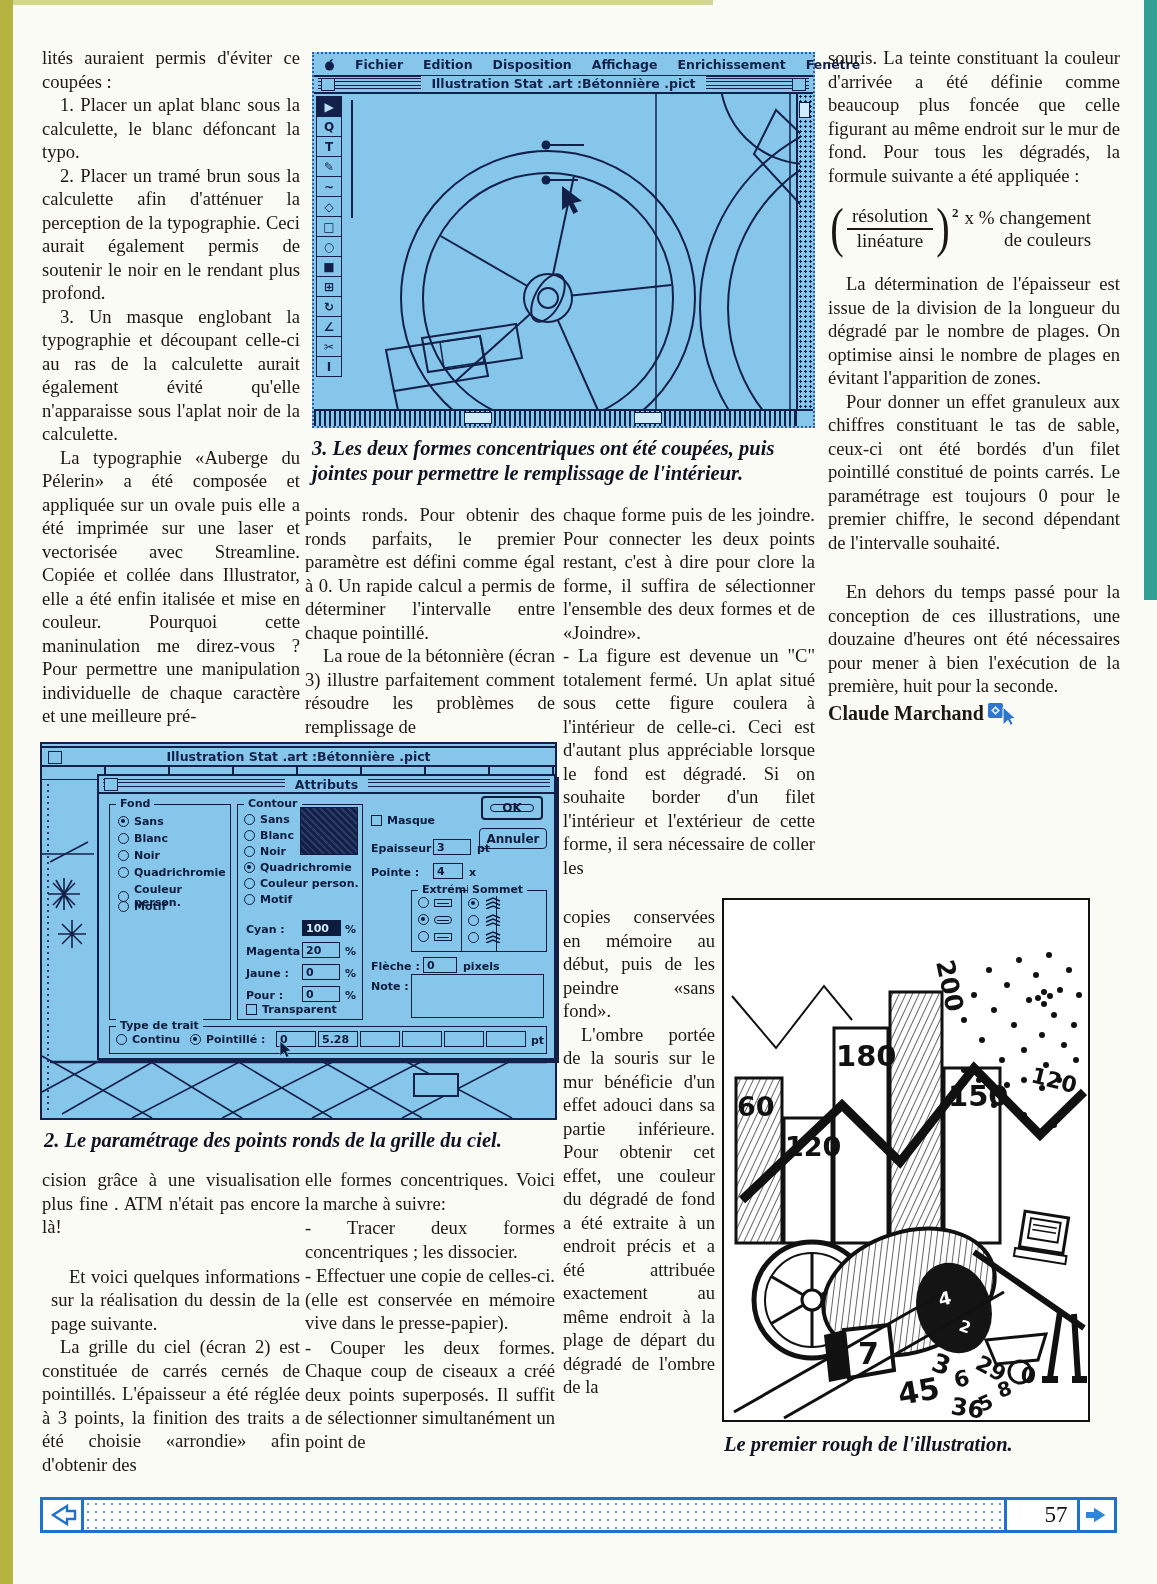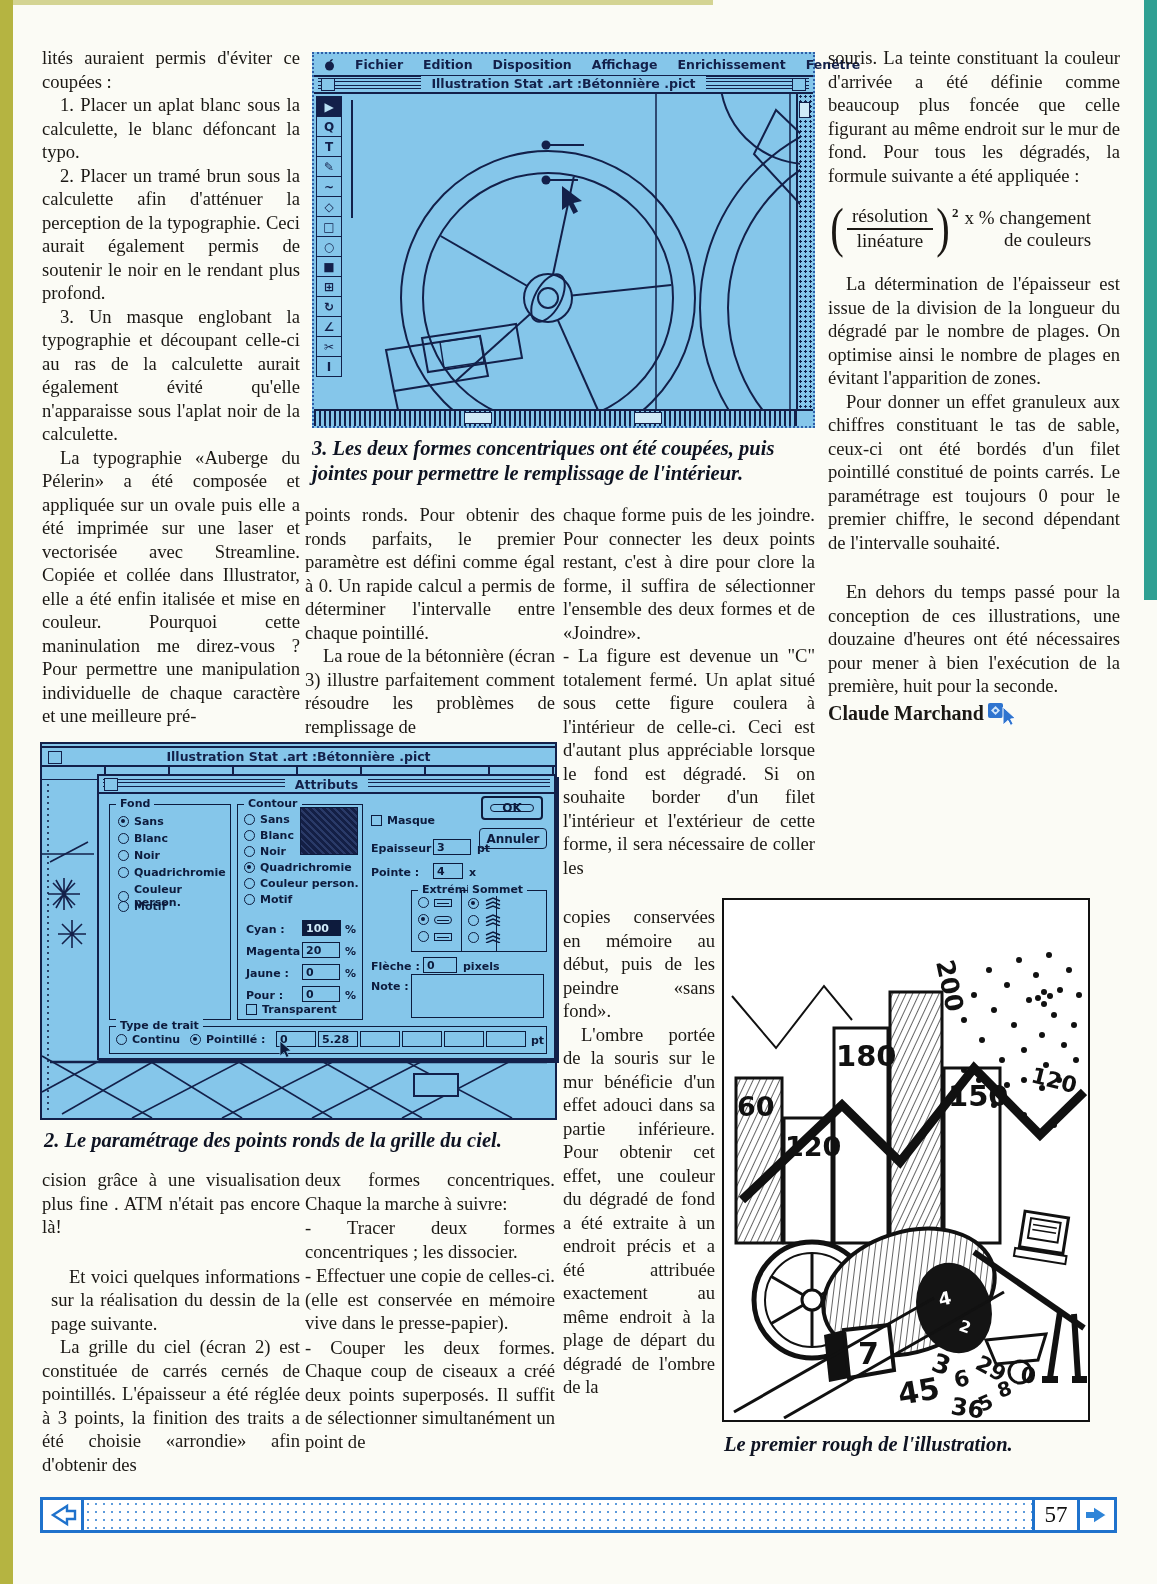--- a/index.html
+++ b/index.html
@@ -79,21 +79,21 @@
      background:repeating-linear-gradient(90deg,rgba(0,0,0,0) 0 62px,#13204a 62px 64px);}
 
   
   .footer{position:absolute;left:40px;top:1497px;width:1077px;height:36px;border:3px solid #1f72cc;
       display:flex;box-sizing:border-box;background:#fff;}
   .foot-dots{flex:1;background:radial-gradient(#5d9bdb 1.4px,rgba(0,0,0,0) 1.5px);background-size:8px 8px;}
   .foot-box{width:38px;display:flex;align-items:center;justify-content:center;background:#fff;}
   .foot-box.l{border-right:3px solid #1f72cc;}
   .foot-box.r{border-left:3px solid #1f72cc;}
   .pagenum{width:42px;display:flex;align-items:center;justify-content:center;border-left:3px solid #1f72cc;
-      font:normal 23px "Liberation Serif",serif;color:#111;background:#fff;}
+      font:normal 23px "Liberation Serif",serif;color:#111;background:#fff;padding-left:28px;}
 
   .illu-frame{position:absolute;left:722px;top:898px;width:368px;height:524px;border:2.5px solid #111;background:#fff;box-sizing:border-box;}
 </style>
 </head>
 <body>
 
 <div id="page">
   <div class="abs edge-left"></div>
   <div class="abs edge-right"></div>
   <div class="abs edge-top"></div>
@@ -440,21 +440,21 @@
   </div>
 
   <div class="abs caption" style="left:44px;top:1128px;width:512px;">2. Le paramétrage des points ronds de la grille du ciel.</div>
 
   <div class="abs p-col" id="col1b" style="left:42px;top:1168px;width:258px;">
       <p>cision grâce à une visualisation plus fine . ATM n'était pas encore là!</p>
       <p>Et voici quelques informations sur la réalisation du dessin de la page suivante.</p>
       <p>La grille du ciel (écran 2) est constituée de carrés cernés de pointillés. L'épaisseur a été réglée à 3 points, la finition des traits a été choisie «arrondie» afin d'obtenir des</p>
     </div>
   <div class="abs p-col" id="col2b" style="left:305px;top:1168px;width:250px;">
-      <p>deux formes concentriques. Chaque la marche à suivre:</p>
+      <p>elle formes concentriques. Voici la marche à suivre:</p>
       <p class="noindent">- Tracer deux formes concentriques ; les dissocier.</p>
       <p class="noindent">- Effectuer une copie de celles-ci. (elle est conservée en mémoire vive dans le presse-papier).</p>
       <p class="noindent">- Couper les deux formes. Chaque coup de ciseaux a créé deux points superposés. Il suffit de sélectionner simultanément un point de</p>
     </div>
 
   <div class="illu-frame">
     <svg width="363" height="519" viewBox="0 0 363 519">
       <defs>
         <pattern id="hatch" width="6" height="6" patternTransform="rotate(25)" patternUnits="userSpaceOnUse">
           <rect width="6" height="6" fill="#fff"></rect>

